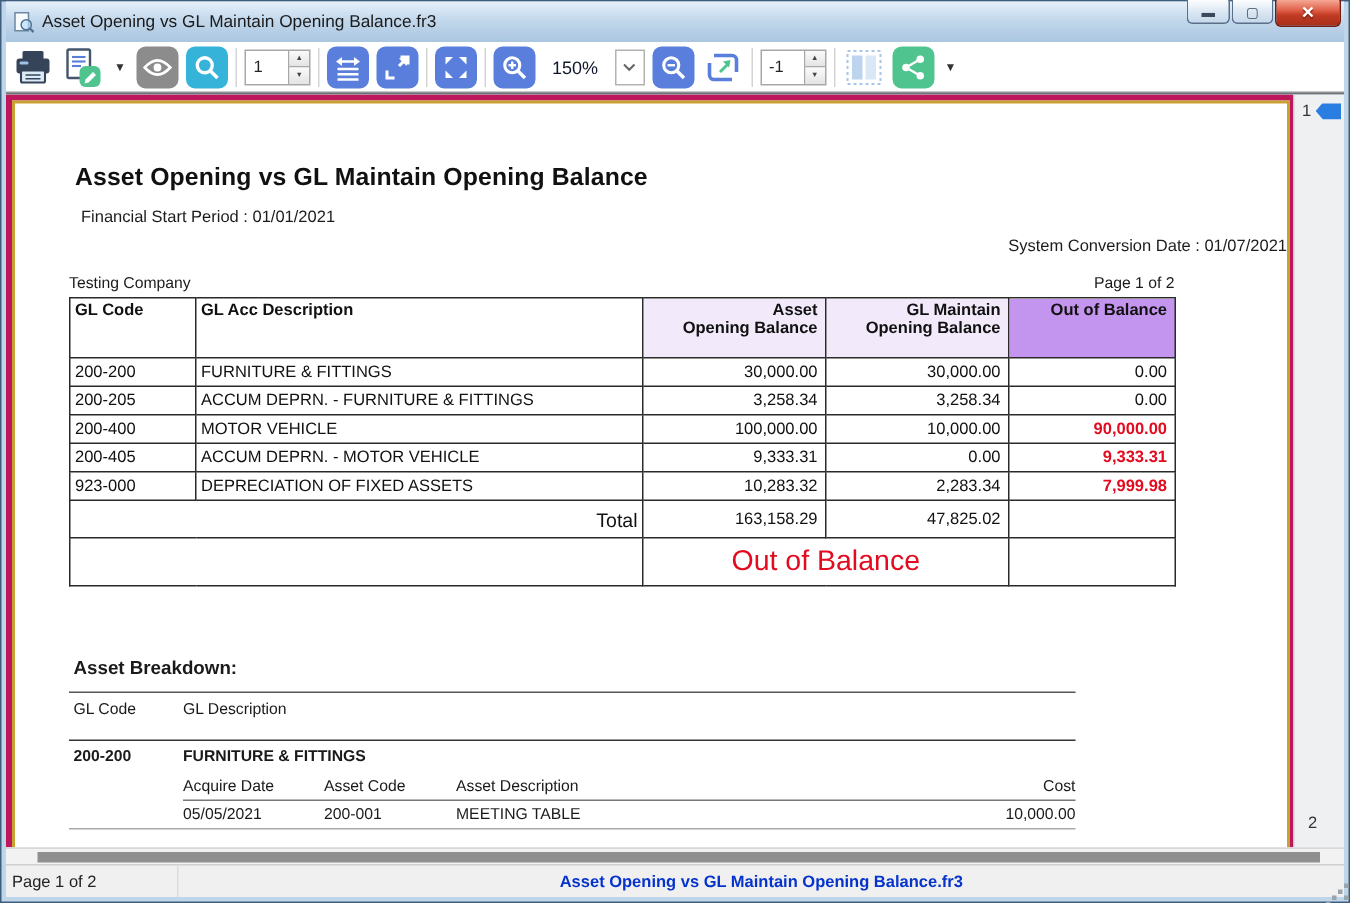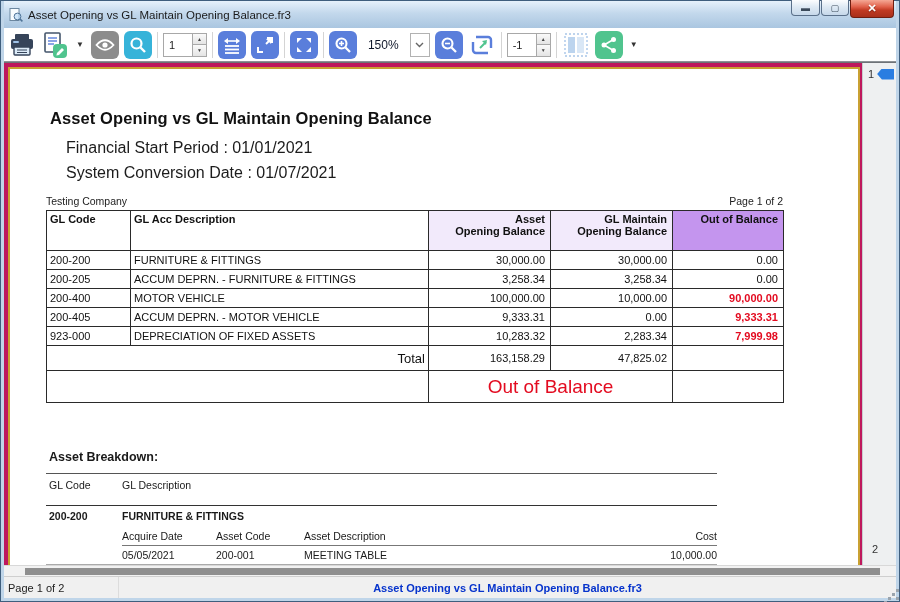--- a/index.html
+++ b/index.html
@@ -50,22 +50,22 @@
   .nav1{ position:absolute; top:5px; left:5px; display:flex; align-items:center; gap:3px; cursor:pointer;}
   .nav-tag{ width:17px; height:11px; background:#2a7de1;
             clip-path:polygon(0 50%,28% 0,100% 0,100% 100%,28% 100%); }
   .nav2{ position:absolute; bottom:10px; left:9px; cursor:pointer;}
 
   
   .rc{ padding:40px 0 0 36px; color:#111; }
   .hdr-row{ width:737px; display:flex; justify-content:space-between; }
   .rpt-title{ font-size:16.5px; font-weight:bold; margin-left:4px; letter-spacing:.1px; }
   .meta{ text-align:right; font-size:10.5px; line-height:15px; margin-right:17px; color:#222;}
-  .info{ font-size:16px; margin:11px 0 0 20px; color:#1c1c1c;}
-  .info + .info{ margin-top:7px; }
+  .info{ font-size:11px; margin:11px 0 0 8px; color:#1c1c1c;}
+  .info + .info{ margin-top:7px;text-align:right; }
   .company-row{ width:737px; display:flex; justify-content:space-between; font-size:10.5px;
                 margin-top:13px; color:#1c1c1c;}
 
   table.main{ border-collapse:collapse; margin-top:3px; table-layout:fixed; width:737px;
               font-size:11px; color:#111;}
   table.main th, table.main td{ border:1px solid #2a2a2a; overflow:hidden; white-space:nowrap;}
   table.main th{ font-weight:bold; vertical-align:top; padding-top:2px; white-space:pre-line; }
   th.l{ text-align:left; padding-left:3px; }
   th.r{ text-align:right; padding-right:5px; }
   .lav{ background:#f2eafb; } .purp{ background:#c495ee; }

